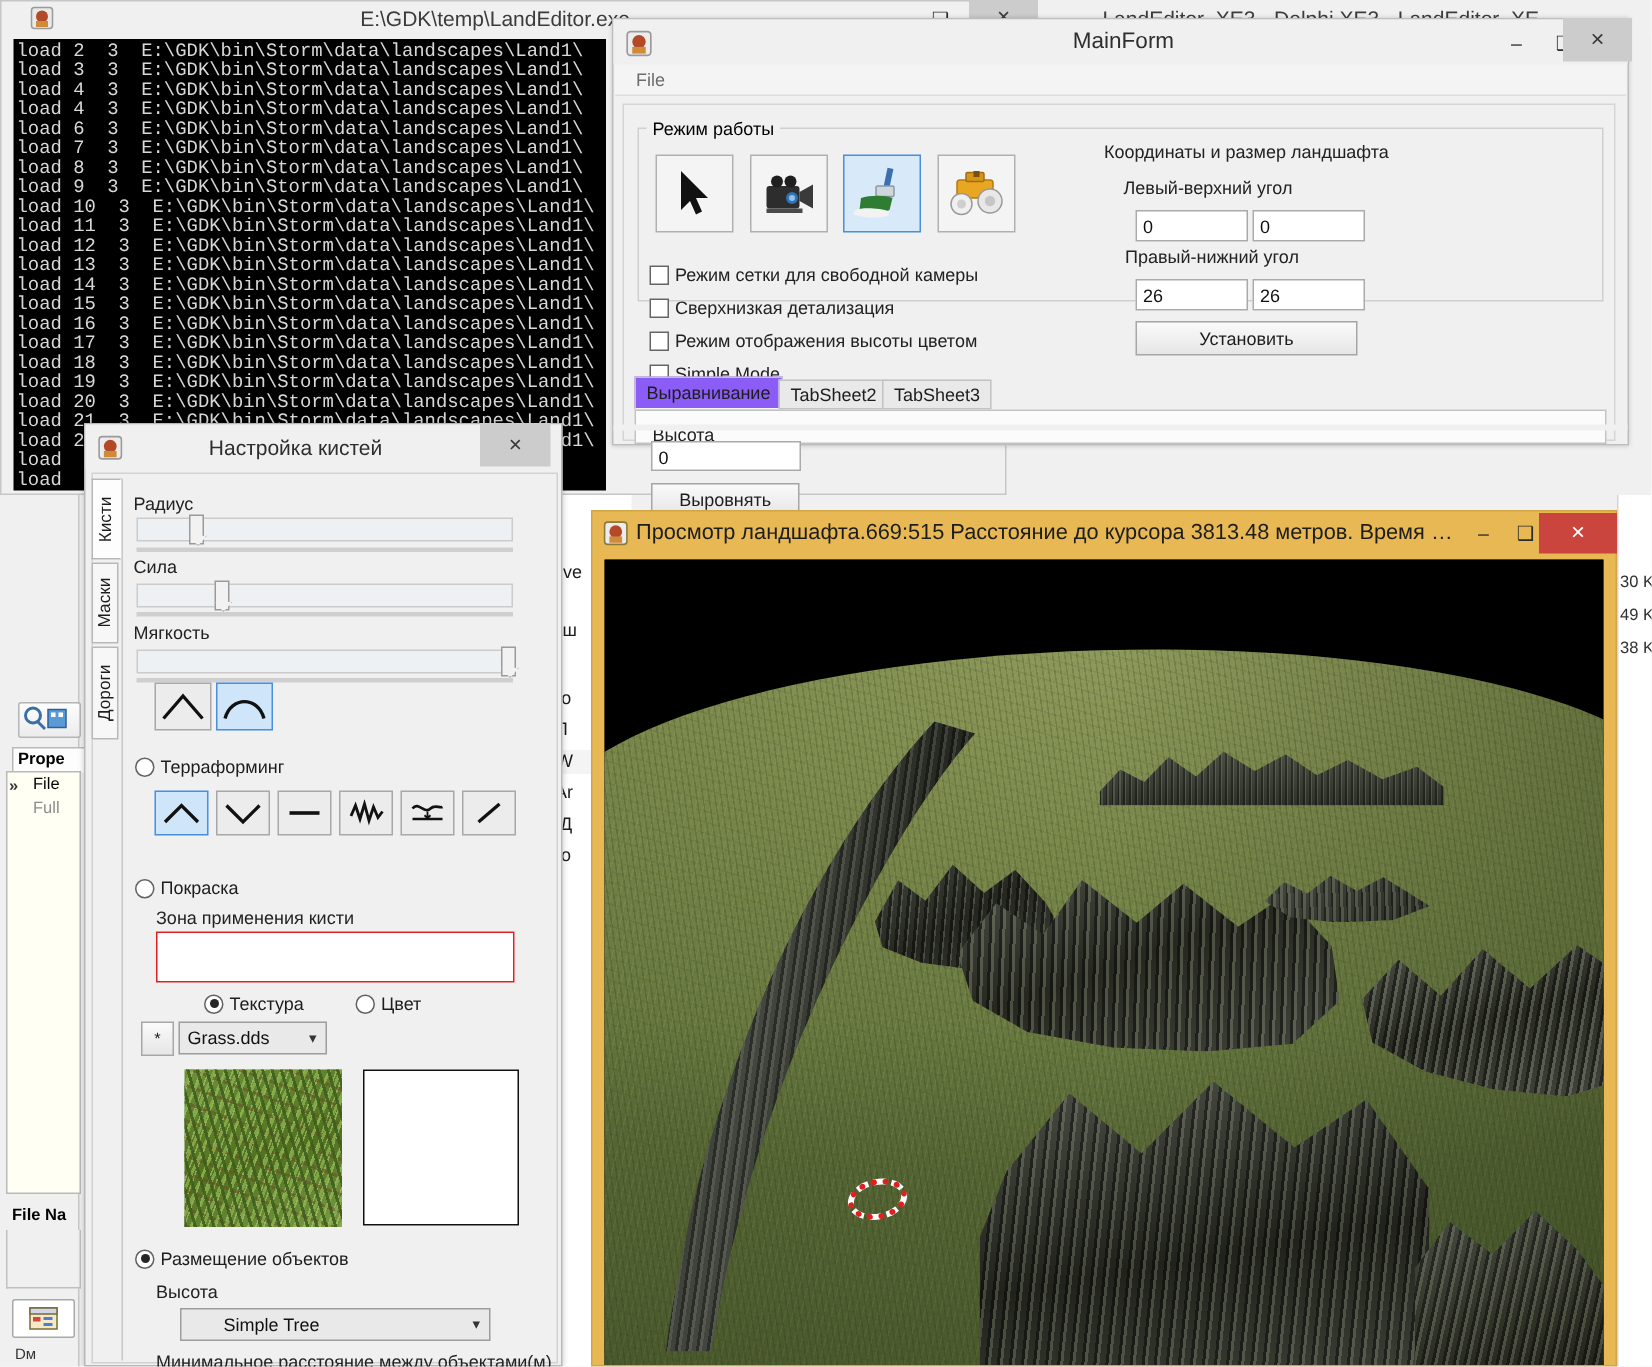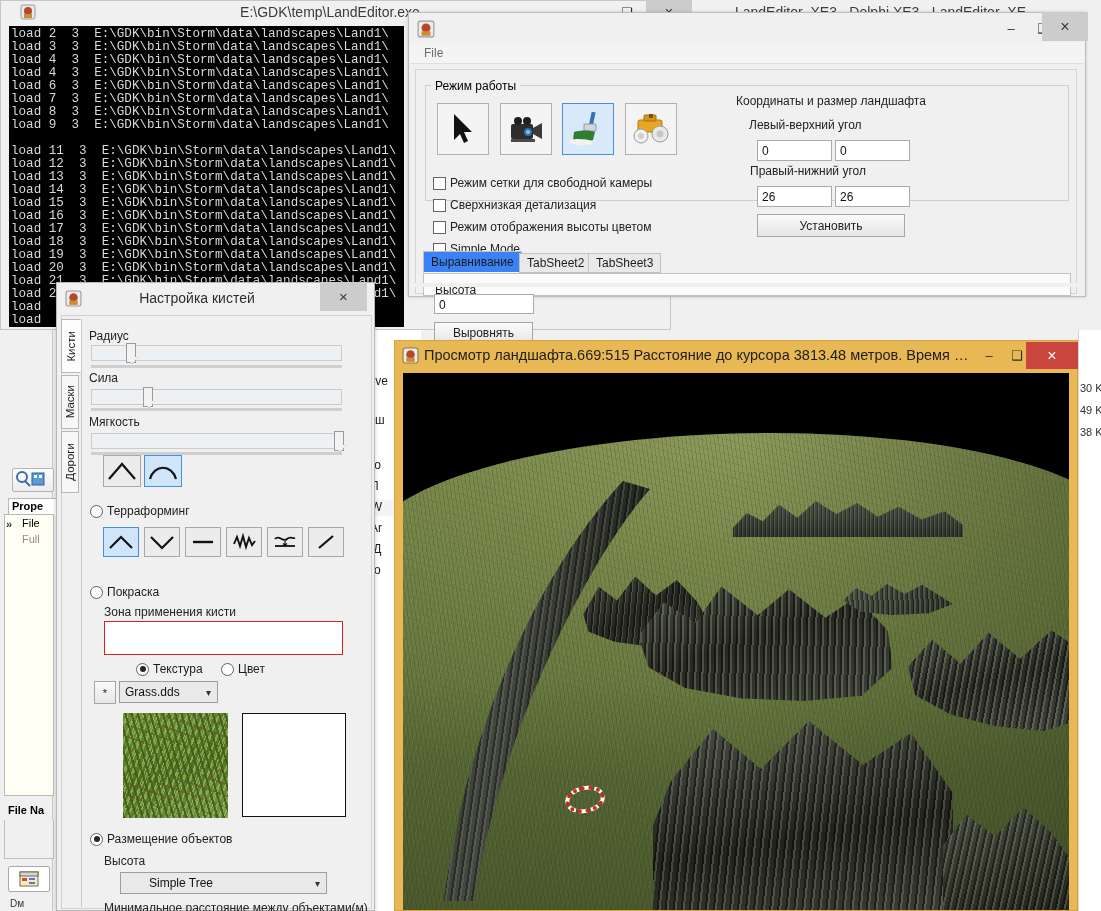--- a/index.html
+++ b/index.html
@@ -91,21 +91,21 @@
   .lbl{position:absolute;font-size:12px;color:#222;white-space:nowrap;}
   .tbox{position:absolute;background:#fff;border:1px solid #aaaaaa;box-sizing:border-box;
      font-size:12px;color:#111;padding:2px 4px;line-height:16px;overflow:hidden;white-space:nowrap;}
   .btn{position:absolute;background:linear-gradient(#fafafa,#e6e6e6);border:1px solid #a6a6a6;
      box-sizing:border-box;display:flex;align-items:center;justify-content:center;
      font-size:12px;color:#1d1d1d;}
 
   .tabstrip{position:absolute;}
   .tab{position:absolute;height:20px;box-sizing:border-box;border:1px solid #c2c2c2;background:#e9e9e9;
      display:flex;align-items:center;justify-content:center;padding:0 7px;font-size:12px;color:#1d1d1d;}
-  .tab.active{background:#3b82f6;border-bottom-color:#f7f7f7;height:22px;}
+  .tab.active{background:#8b5cf6;border-bottom-color:#f7f7f7;height:22px;}
 
   
   #brushwin{left:56px;top:282px;width:319px;height:629px;background:#f0f0f0;
      border:1px solid #b8b8b8;box-sizing:border-box;box-shadow:0 0 4px rgba(0,0,0,.22);}
   #bw-titlebar{left:0;top:0;width:317px;height:30px;background:#f0f0f0;}
   #bw-icon{left:8px;top:7px;width:17px;height:17px;}
   #bw-title{left:40px;top:4px;width:200px;height:22px;line-height:22px;text-align:center;
      font-size:14px;color:#2e2e2e;}
   #bw-min{left:262px;top:4px;width:26px;height:22px;}
   #bw-max{left:288px;top:4px;width:26px;height:22px;}
@@ -225,20 +225,21 @@
 <div class="abs wbtn" id="console-close" style="font-size:15px;color:#3a3a3a;">×</div>
 <div class="abs" id="console-body">
   <div class="cline" style="top:2px;">load 2  3  E:\GDK\bin\Storm\data\landscapes\Land1\</div>
   <div class="cline" style="top:15px;">load 3  3  E:\GDK\bin\Storm\data\landscapes\Land1\</div>
   <div class="cline" style="top:28px;">load 4  3  E:\GDK\bin\Storm\data\landscapes\Land1\</div>
   <div class="cline" style="top:41px;">load 4  3  E:\GDK\bin\Storm\data\landscapes\Land1\</div>
   <div class="cline" style="top:54px;">load 6  3  E:\GDK\bin\Storm\data\landscapes\Land1\</div>
   <div class="cline" style="top:67px;">load 7  3  E:\GDK\bin\Storm\data\landscapes\Land1\</div>
   <div class="cline" style="top:80px;">load 8  3  E:\GDK\bin\Storm\data\landscapes\Land1\</div>
   <div class="cline" style="top:93px;">load 9  3  E:\GDK\bin\Storm\data\landscapes\Land1\</div>
+  <div class="cline" style="top:106px;">load 10  3  E:\GDK\bin\Storm\data\landscapes\Land1\</div>
   <div class="cline" style="top:119px;">load 11  3  E:\GDK\bin\Storm\data\landscapes\Land1\</div>
   <div class="cline" style="top:132px;">load 12  3  E:\GDK\bin\Storm\data\landscapes\Land1\</div>
   <div class="cline" style="top:145px;">load 13  3  E:\GDK\bin\Storm\data\landscapes\Land1\</div>
   <div class="cline" style="top:158px;">load 14  3  E:\GDK\bin\Storm\data\landscapes\Land1\</div>
   <div class="cline" style="top:171px;">load 15  3  E:\GDK\bin\Storm\data\landscapes\Land1\</div>
   <div class="cline" style="top:184px;">load 16  3  E:\GDK\bin\Storm\data\landscapes\Land1\</div>
   <div class="cline" style="top:197px;">load 17  3  E:\GDK\bin\Storm\data\landscapes\Land1\</div>
   <div class="cline" style="top:210px;">load 18  3  E:\GDK\bin\Storm\data\landscapes\Land1\</div>
   <div class="cline" style="top:223px;">load 19  3  E:\GDK\bin\Storm\data\landscapes\Land1\</div>
   <div class="cline" style="top:236px;">load 20  3  E:\GDK\bin\Storm\data\landscapes\Land1\</div>
@@ -251,20 +252,21 @@
 
 <div class="abs" id="mainform">
   <div class="abs" id="mf-titlebar"></div>
   <div class="abs" id="mf-icon">
     <svg width="18" height="18" viewBox="0 0 16 16">
       <rect x="1" y="1" width="14" height="14" rx="2" fill="#ececec" stroke="#9a9a9a"></rect>
       <circle cx="8" cy="7" r="4" fill="#b24a2a"></circle>
       <rect x="4" y="10" width="8" height="4" fill="#cf8b3a"></rect>
     </svg>
   </div>
+  <div class="abs" id="mf-title">MainForm</div>
   <div class="abs wbtn" id="mf-min">–</div>
   <div class="abs wbtn" id="mf-max">❑</div>
 
   <div class="abs" id="mf-menubar"></div>
   <div class="abs" id="mf-menu-file">File</div>
 
   <div class="abs" id="mf-client"></div>
 
   <div class="gbox" style="left:16px;top:72px;width:644px;height:116px;"></div>
   <div class="gbox-title" style="left:22px;top:66px;">Режим работы</div>
@@ -446,21 +448,21 @@
     <span class="radio"></span>
     <span>Покраска</span>
   </div>
   <div class="lbl" style="left:47px;top:322px;">Зона применения кисти</div>
   <div class="abs" style="left:47px;top:338px;width:239px;height:34px;background:#fff;border:1px solid #e02020;box-sizing:border-box;"></div>
 
   <div class="radrow" style="left:79px;top:379px;">
     <span class="radio on"></span>
     <span>Текстура</span>
   </div>
-  <div class="radrow" style="left:164px;top:379px;">
+  <div class="radrow" style="left:180px;top:379px;">
     <span class="radio"></span>
     <span>Цвет</span>
   </div>
 
   <div class="btn" style="left:37px;top:398px;width:22px;height:23px;font-size:11px;">*</div>
   <div class="combo" style="left:62px;top:398px;width:99px;height:22px;">
     <span>Grass.dds</span>
     <span class="chev">▾</span>
   </div>
 

